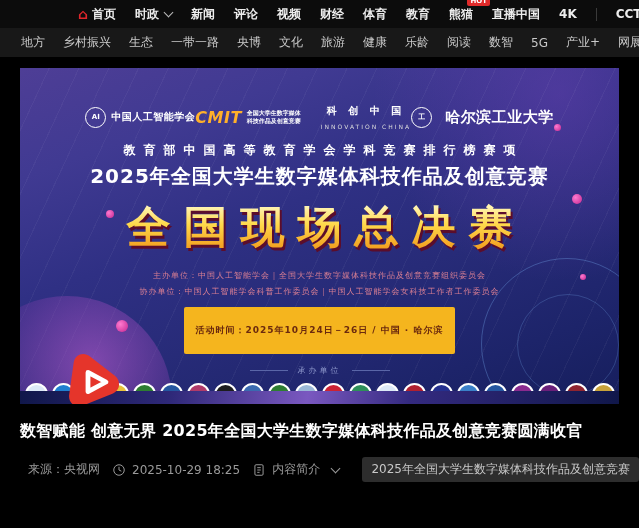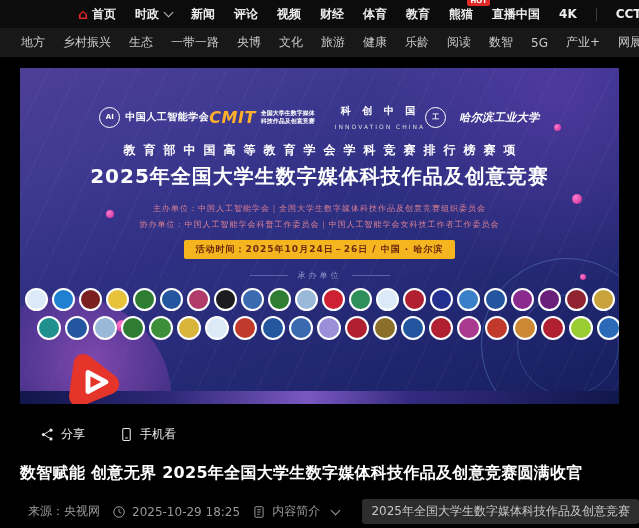--- a/index.html
+++ b/index.html
@@ -35,39 +35,39 @@
       border:1px solid rgba(130,190,255,.30);}
   .wire.inner{right:0;bottom:8px;width:100px;height:100px;border-color:rgba(130,190,255,.22);}
   .dot{position:absolute;border-radius:50%;
       background:radial-gradient(circle at 35% 35%, #ff7ad0, #c2258f);}
   .pz{position:relative;z-index:2;}
   .partners{display:flex;justify-content:center;align-items:center;margin-top:36px;color:#fff;}
   .partner{display:flex;align-items:center;gap:5px;white-space:nowrap;}
   .p-ico{width:19px;height:19px;border:1.5px solid #fff;border-radius:50%;flex:0 0 auto;
          display:flex;align-items:center;justify-content:center;font-size:7px;font-weight:bold;}
   .p-label{font-size:10px;font-weight:bold;letter-spacing:.5px;}
-  .p-label.script{font-style:italic;font-size:11px;margin-left:8px;}
+  .p-label.script{font-size:15px;margin-left:8px;}
   .cmit-brand{font-weight:bold;font-style:italic;font-size:16px;letter-spacing:.5px;color:#ffb02a;}
   .cmit-lines{display:flex;flex-direction:column;font-size:6px;line-height:1.35;font-weight:bold;}
   .inno{display:flex;flex-direction:column;align-items:center;margin-left:20px;}
   .inno .p-label{letter-spacing:4px;}
   .inno-sub{font-size:6px;letter-spacing:2px;color:#ddd;}
   .ranking{margin-top:12px;text-align:center;color:#fff;font-size:12px;font-weight:bold;
            letter-spacing:8px;padding-left:8px;}
   .comp-title{margin-top:4px;text-align:center;color:#fff;font-size:20px;font-weight:bold;letter-spacing:1px;}
   .final{margin-top:8px;text-align:center;font-size:44px;font-weight:900;letter-spacing:13px;padding-left:13px;
          color:#ffc82e;filter:drop-shadow(2px 3px 0 rgba(96,10,34,.9));}
   @supports ((-webkit-background-clip:text)){
     .final{background:linear-gradient(180deg,#fff3b0 15%,#ffd94a 45%,#f29b1d 88%);
            -webkit-background-clip:text;background-clip:text;color:transparent;}
   }
   .org{margin-top:13px;text-align:center;color:#d97f93;font-size:8px;letter-spacing:1px;}
   .org + .org{margin-top:5px;}
   .badge{display:block;margin:10px auto 0;width:max-content;background:#f5b51e;color:#6b2a0e;
-         font-size:9px;font-weight:bold;padding:3px 12px;border-radius:2px;letter-spacing:1px;}
+         font-size:9px;font-weight:bold;padding:17px 12px;border-radius:2px;letter-spacing:1px;}
   .host{margin-top:11px;display:flex;align-items:center;justify-content:center;gap:10px;
         color:#8b95c9;font-size:8px;letter-spacing:3px;}
   .hline{width:38px;height:1px;background:#5a66a8;}
   .logo-row{display:flex;gap:4px;margin-top:7px;padding-left:5px;}
   .logo-row.r2{padding-left:17px;margin-top:5px;}
   .ulogo{width:23px;height:23px;border-radius:50%;border:2px solid #fff;box-sizing:border-box;flex:0 0 auto;}
   .logo-row.r2 .ulogo{width:24px;height:24px;}
   .strip{position:absolute;left:0;bottom:0;width:100%;height:13px;z-index:3;
      background:linear-gradient(100deg,#10174a 0%,#2e2878 25%,#7a58c0 48%,#342a80 65%,#10174a 100%);}
   .play{position:absolute;left:44px;top:284px;width:60px;height:60px;z-index:5;cursor:pointer;}
@@ -183,20 +183,21 @@
           <span class="inno-sub">INNOVATION CHINA</span>
         </div>
         <div class="partner">
           <span class="p-ico">工</span>
           <span class="p-label script">哈尔滨工业大学</span>
         </div>
       </div>
 
       <div class="ranking">教育部中国高等教育学会学科竞赛排行榜赛项</div>
       <div class="comp-title">2025年全国大学生数字媒体科技作品及创意竞赛</div>
+      <div class="final">全国现场总决赛</div>
       <div class="org">主办单位：中国人工智能学会｜全国大学生数字媒体科技作品及创意竞赛组织委员会</div>
       <div class="org">协办单位：中国人工智能学会科普工作委员会｜中国人工智能学会女科技工作者工作委员会</div>
       <div class="badge">活动时间：2025年10月24日－26日 / 中国 · 哈尔滨</div>
       <div class="host">
         <span class="hline"></span>
         <span>承办单位</span>
         <span class="hline"></span>
       </div>
       <div class="logo-row r1">
           <span class="ulogo" style="background: rgb(220, 233, 247);"></span>
@@ -250,43 +251,20 @@
     <div class="strip"></div>
 
     <div class="play">
       <svg viewBox="0 0 100 100" width="60" height="60">
         <path d="M83 35 C95 42 95 58 83 65 L38 91 C26 98 12 91 12 77 L12 23 C12 9 26 2 38 9 Z" fill="#e5352b" transform="rotate(8 50 50)"></path>
         <path d="M40 34 L70 50 L40 66 Z" fill="none" stroke="#ffffff" stroke-width="8" stroke-linejoin="round"></path>
       </svg>
     </div>
   </div>
 
-  <div class="sharebar">
-    <div class="share-item">
-      <span>
-        <svg width="15" height="15" viewBox="0 0 24 24">
-          <circle cx="5.5" cy="12" r="2.6" fill="#e8e8e8"></circle>
-          <circle cx="17.5" cy="5" r="2.6" fill="#e8e8e8"></circle>
-          <circle cx="17.5" cy="19" r="2.6" fill="#e8e8e8"></circle>
-          <line x1="7.6" y1="10.8" x2="15.4" y2="6.2" stroke="#e8e8e8" stroke-width="1.6"></line>
-          <line x1="7.6" y1="13.2" x2="15.4" y2="17.8" stroke="#e8e8e8" stroke-width="1.6"></line>
-        </svg>
-      </span>
-      <span>分享</span>
-    </div>
-    <div class="share-item">
-      <span>
-        <svg width="15" height="15" viewBox="0 0 24 24" fill="none" stroke="#e8e8e8" stroke-width="1.7">
-          <rect x="6" y="2.5" width="12" height="19" rx="2"></rect>
-          <line x1="10" y1="17.5" x2="14" y2="17.5"></line>
-        </svg>
-      </span>
-      <span>手机看</span>
-    </div>
-  </div>
 
   <div class="headline">数智赋能 创意无界 2025年全国大学生数字媒体科技作品及创意竞赛圆满收官</div>
 
   <div class="meta">
     <div class="meta-item">
       <span>来源：央视网</span>
     </div>
     <div class="meta-item">
       <span>
         <svg width="14" height="14" viewBox="0 0 24 24" fill="none" stroke="#9a9a9a" stroke-width="1.7">

